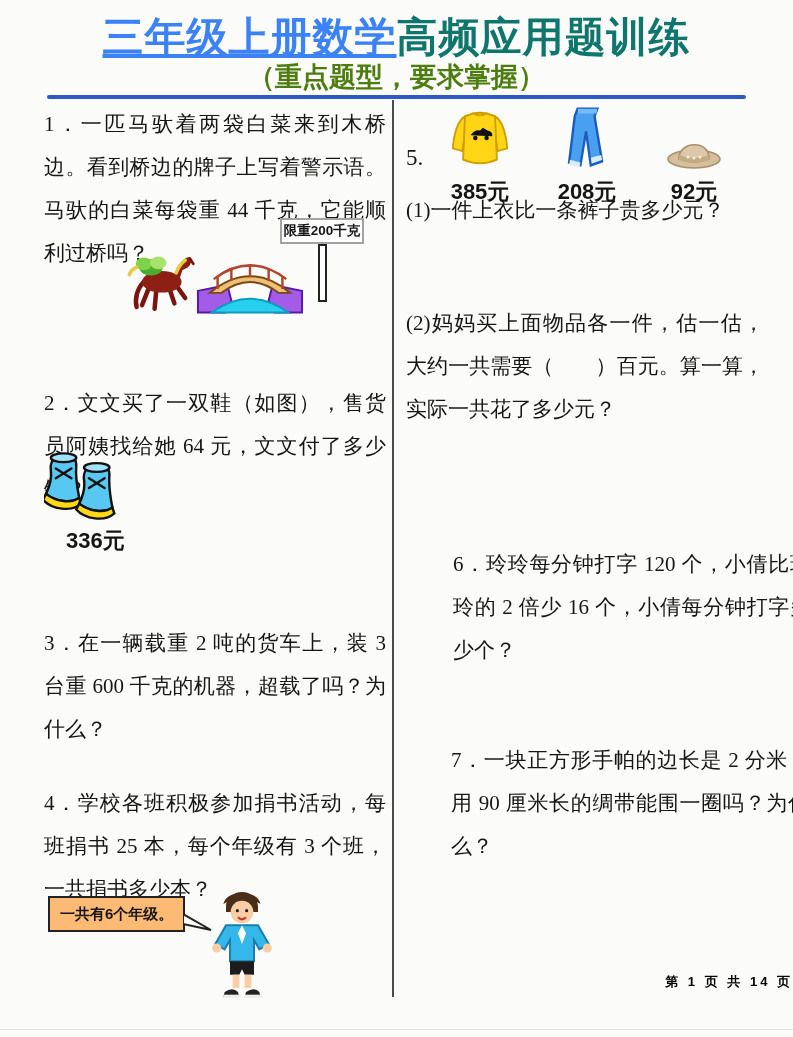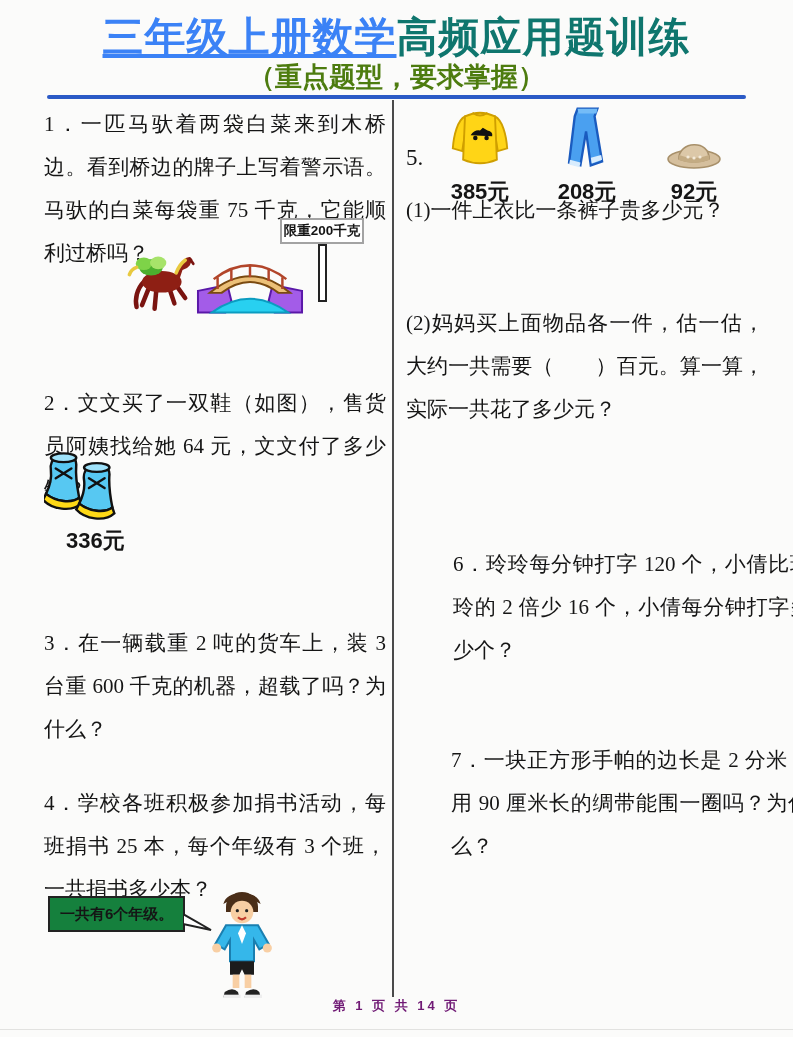--- a/index.html
+++ b/index.html
@@ -46,60 +46,60 @@
   .q1-bridge { position:absolute; top:152px; left:152px; }
   .q2-text { top:279px; }
   .q2-boots { position:absolute; top:344px; left:0px; }
   .price-tag { position:absolute; font-size:22px; font-weight:700;
                font-family:"Liberation Sans", sans-serif; }
   .q2-price { top:423px; left:22px; }
   .q3-text { top:519px; }
   .q4-text { top:679px; }
   .bubble-wrap { position:absolute; top:793px; left:4px; }
   .bubble {
-    display:inline-block; border:2px solid #222; background:#15803d;
+    display:inline-block; border:2px solid #222; background:#fdba74;
     font-size:15px; font-weight:700; line-height:20px; padding:6px 10px;
     font-family:"Liberation Sans", sans-serif; white-space:nowrap;
   }
   .bubble-tail { position:absolute; left:100%; top:18px; margin-left:-2px; }
   .q4-boy { position:absolute; top:785px; left:158px; }
   
   .q5-number { position:absolute; top:42px; left:0; font-size:23px; }
   .items-row { position:absolute; top:2px; left:26px; width:310px; display:flex;
                justify-content:space-between; align-items:flex-end; }
   .item { width:96px; display:flex; flex-direction:column; align-items:center; }
   .item-price { font-size:22px; font-weight:700; margin-top:2px;
                 font-family:"Liberation Sans", sans-serif; }
   .q5-part1 { top:86px; }
   .q5-part2 { top:199px; }
   .q6-text  { top:440px;margin-left:47px; }
   .q7-text  { top:636px;margin-left:45px; }
   .footer {
-    position:absolute; top:997px; left:0; width:100%; text-align:center;
+    position:absolute; top:973px; left:0; width:100%; text-align:right;
     font-size:13px; font-weight:700; letter-spacing:3px;
-    font-family:"Liberation Sans", sans-serif; color:#701a75;
+    font-family:"Liberation Sans", sans-serif; color:#000000;
   }
   .bottom-edge { position:absolute; top:1029px; left:0; width:100%; height:1px;
                  background:#e2e2e0; }
 </style>
 </head>
 <body>
 
 <div class="page">
 
   <div class="title">
     <span class="t-black">三年级上册数学</span><span class="t-red">高频应用题训练</span>
   </div>
   <div class="subtitle">（重点题型，要求掌握）</div>
   <div class="blue-rule"></div>
   <div class="col-divider"></div>
 
   <div class="col col-left">
 
-    <div class="q q1-text">1．一匹马驮着两袋白菜来到木桥边。看到桥边的牌子上写着警示语。马驮的白菜每袋重 75 千克，它能顺利过桥吗？</div>
+    <div class="q q1-text">1．一匹马驮着两袋白菜来到木桥边。看到桥边的牌子上写着警示语。马驮的白菜每袋重 44 千克，它能顺利过桥吗？</div>
 
     <div class="sign">
       <div class="sign-board">限重200千克</div>
       <div class="sign-post"></div>
     </div>
 
     <span class="q1-horse">
       <svg width="72" height="70" viewBox="0 0 80 76">
 
         <path d="M22,40 C14,48 12,60 14,68" stroke="#7a1410" stroke-width="5" fill="none" stroke-linecap="round"></path>

